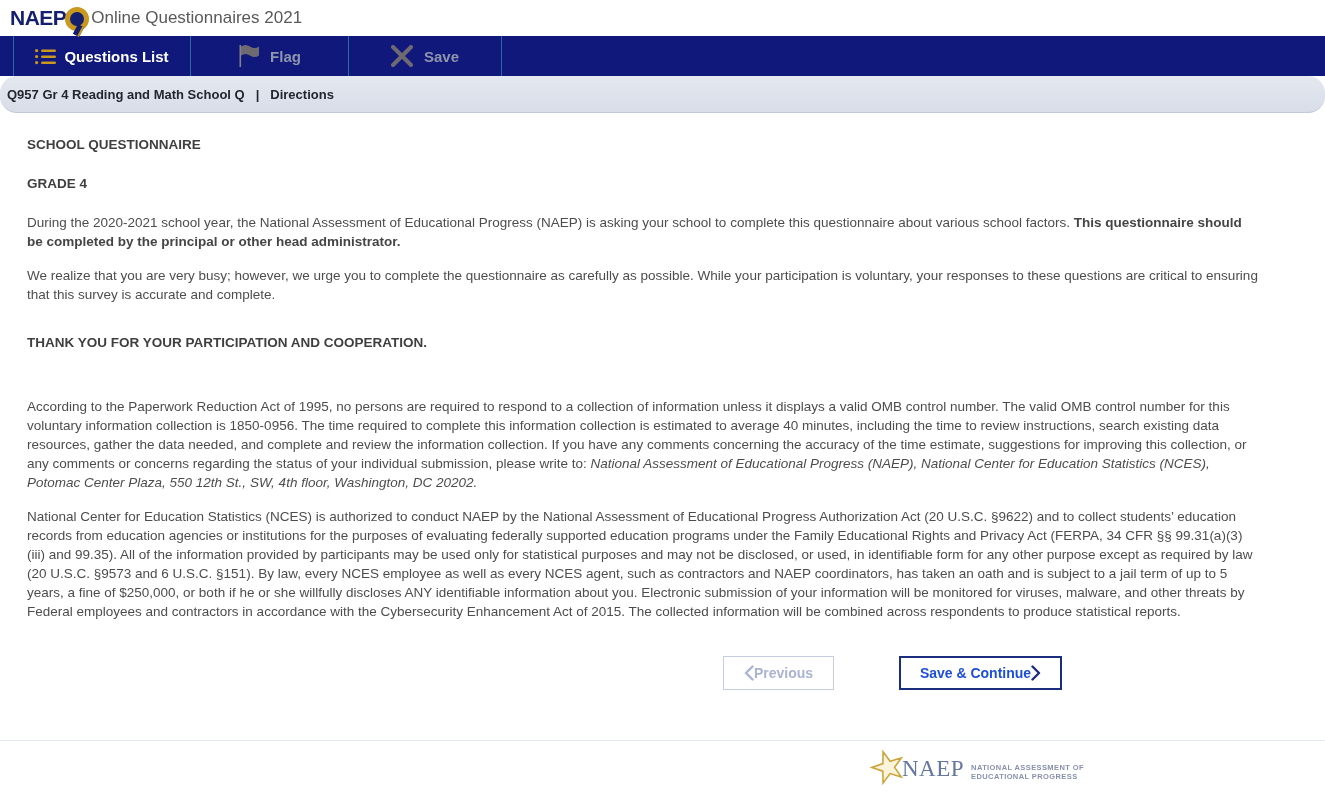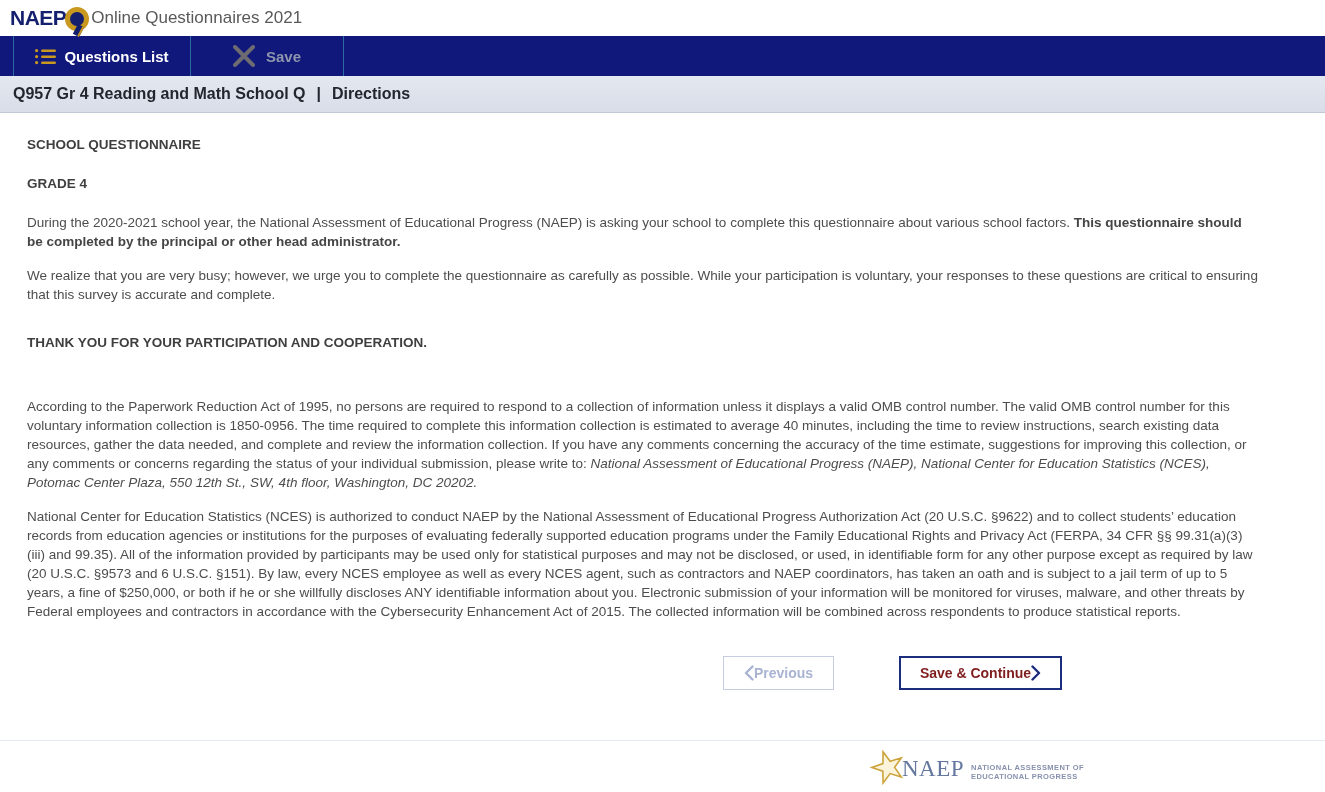--- a/index.html
+++ b/index.html
@@ -26,39 +26,39 @@
   .toolbar-btn.w2 { width:158px; }
   .toolbar-btn.w3 { width:154px; border-right:1px solid #2d6a9f; }
   .toolbar-btn .lbl { font-size:15px; font-weight:600; }
   .toolbar-btn.active .lbl { color:#ffffff; }
   .toolbar-btn.disabled .lbl { color:#8e96ad; }
 
   
   .breadcrumb { height:37px; background:linear-gradient(#e4e8f0,#d9deе8,#d8dde8);
                 background:linear-gradient(#e4e8f0,#d8dde8);
                 border-bottom:1px solid #c2c8d5; display:flex; align-items:center;
-                padding-left:13px; font-size:16px; font-weight:700; color:#23262e; }
+                padding-left:7px; font-size:13px; font-weight:700; color:#23262e;border-radius:17px; }
   .breadcrumb .sep { margin:0 11px; font-weight:700; }
 
   
   .content { padding:22px 67px 0 27px; font-size:13.5px; line-height:19px; color:#4d4d4d; }
   .mini-heading { font-size:13.5px; font-weight:700; color:#3f3f3f; margin-bottom:20px; }
   .content p { margin-bottom:15px; }
   .thanks { font-weight:700; color:#3f3f3f; margin-top:29px; margin-bottom:45px; }
   .omb-heading { font-size:17px; font-weight:700; color:#3a3a3a; margin:18px 0 10px 0; }
   .bold-inline { font-weight:700; color:#454545; }
   .italic-inline { font-style:italic; }
 
   
   .actions { display:flex; justify-content:flex-end; align-items:center;
              padding-right:196px; gap:65px; margin-top:35px; }
   .btn { height:34px; display:flex; align-items:center; justify-content:center; 
          background:#fff; font-family:"Liberation Sans",sans-serif; font-size:14px; font-weight:700; cursor:pointer; }
   .btn-prev { width:111px; border:1px solid #c7cde0; color:#a9b3d2; }
-  .btn-save { width:163px; border:2px solid #1b2d7d; color:#7f1d1d; }
+  .btn-save { width:163px; border:2px solid #1b2d7d; color:#1d4ed8; }
   .chev { display:flex; align-items:center; }
 
   
   .footer { position:absolute; left:0; right:0; top:740px; height:52px; border-top:1px solid #e4e9ef; }
   .footer-logo { position:absolute; left:868px; top:6px; display:flex; align-items:center; }
   .footer-star { margin-right:-6px; z-index:2; }
   .footer-naep { font-family:"Liberation Serif", serif; font-size:23px; color:#64779f; letter-spacing:0.5px; }
   .footer-tagline { margin-left:7px; font-size:7.5px; font-weight:700; color:#8791ad;
                     letter-spacing:0.4px; line-height:9px; padding-top:6px; }
 </style>
@@ -79,20 +79,29 @@
         <rect x="0" y="7" width="3.2" height="3.2" rx="1.6" fill="#c8981f"></rect>
         <rect x="0" y="13" width="3.2" height="3.2" rx="1.6" fill="#c8981f"></rect>
         <rect x="6" y="1.4" width="15" height="2.6" rx="1.3" fill="#c8981f"></rect>
         <rect x="6" y="7.4" width="15" height="2.6" rx="1.3" fill="#c8981f"></rect>
         <rect x="6" y="13.4" width="15" height="2.6" rx="1.3" fill="#c8981f"></rect>
       </svg>
     </span>
     <span class="lbl">Questions List</span>
   </button>
 
+  <button class="toolbar-btn w2 disabled">
+    <span class="chev">
+      <svg width="21" height="22" viewBox="0 0 21 22">
+        <rect x="1.5" y="0" width="1.6" height="22" fill="#83808c"></rect>
+        <path d="M3 1.5 q4.5 -3 9 0 q4.5 3 9 0 v9 q-4.5 3 -9 0 q-4.5 -3 -9 0 z" fill="#6e6a72"></path>
+      </svg>
+    </span>
+    <span class="lbl">Flag</span>
+  </button>
 
   <button class="toolbar-btn w3 disabled">
     <span class="chev">
       <svg width="22" height="22" viewBox="0 0 22 22">
         <path d="M2 2 L20 20 M20 2 L2 20" stroke="#6e6a72" stroke-width="4" stroke-linecap="round" fill="none"></path>
       </svg>
     </span>
     <span class="lbl">Save</span>
   </button>
 </div>

